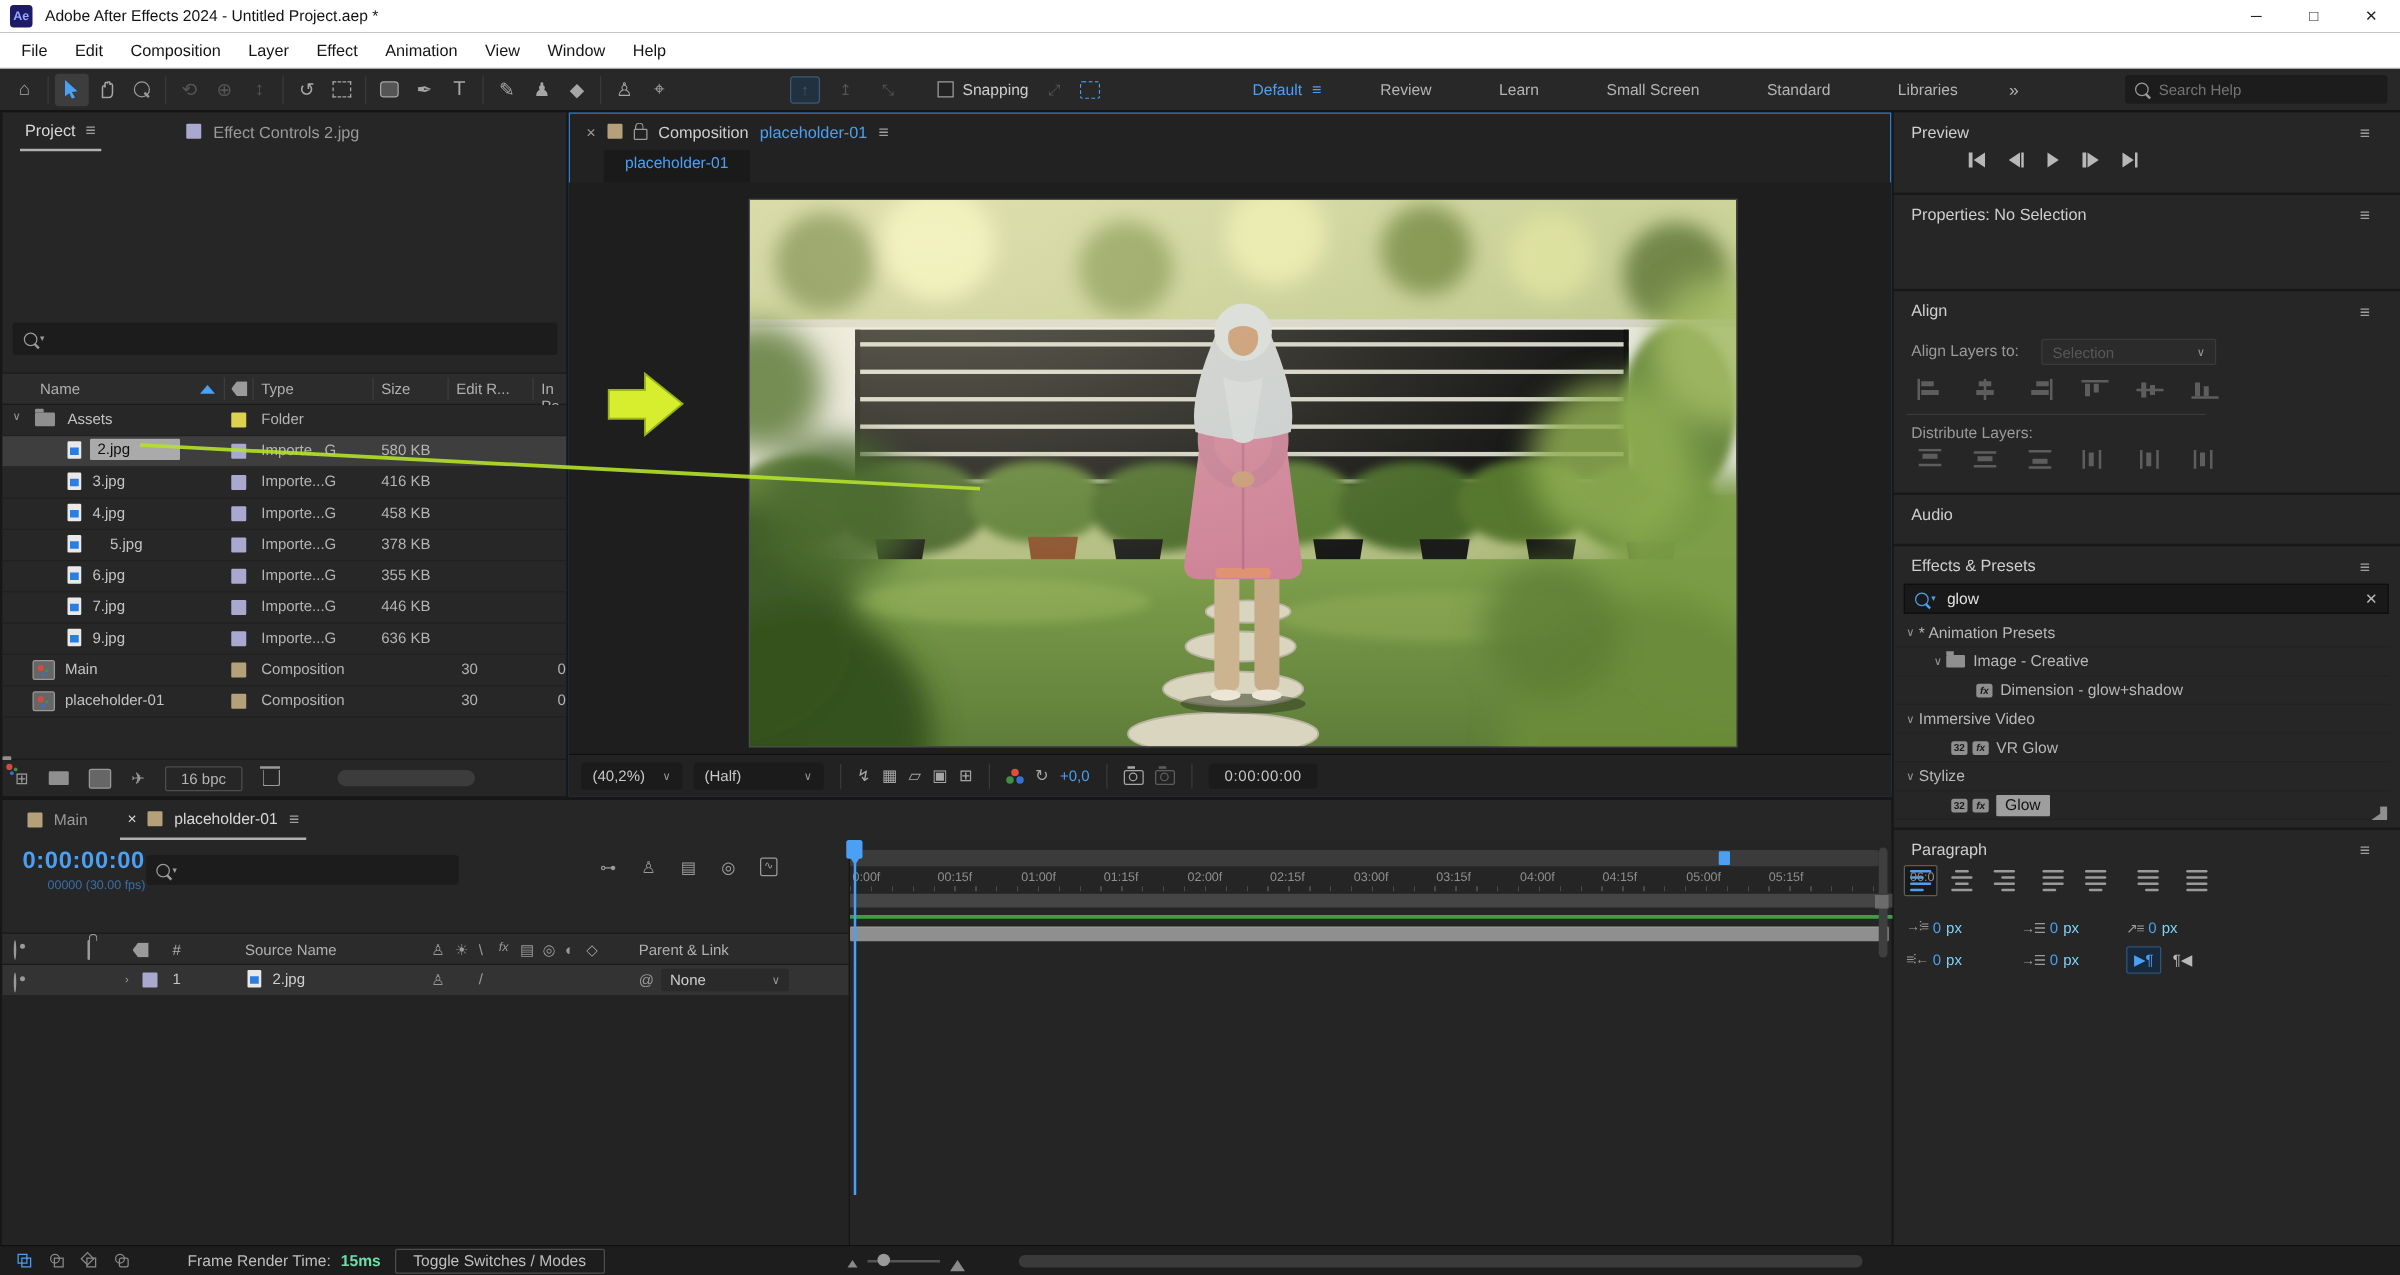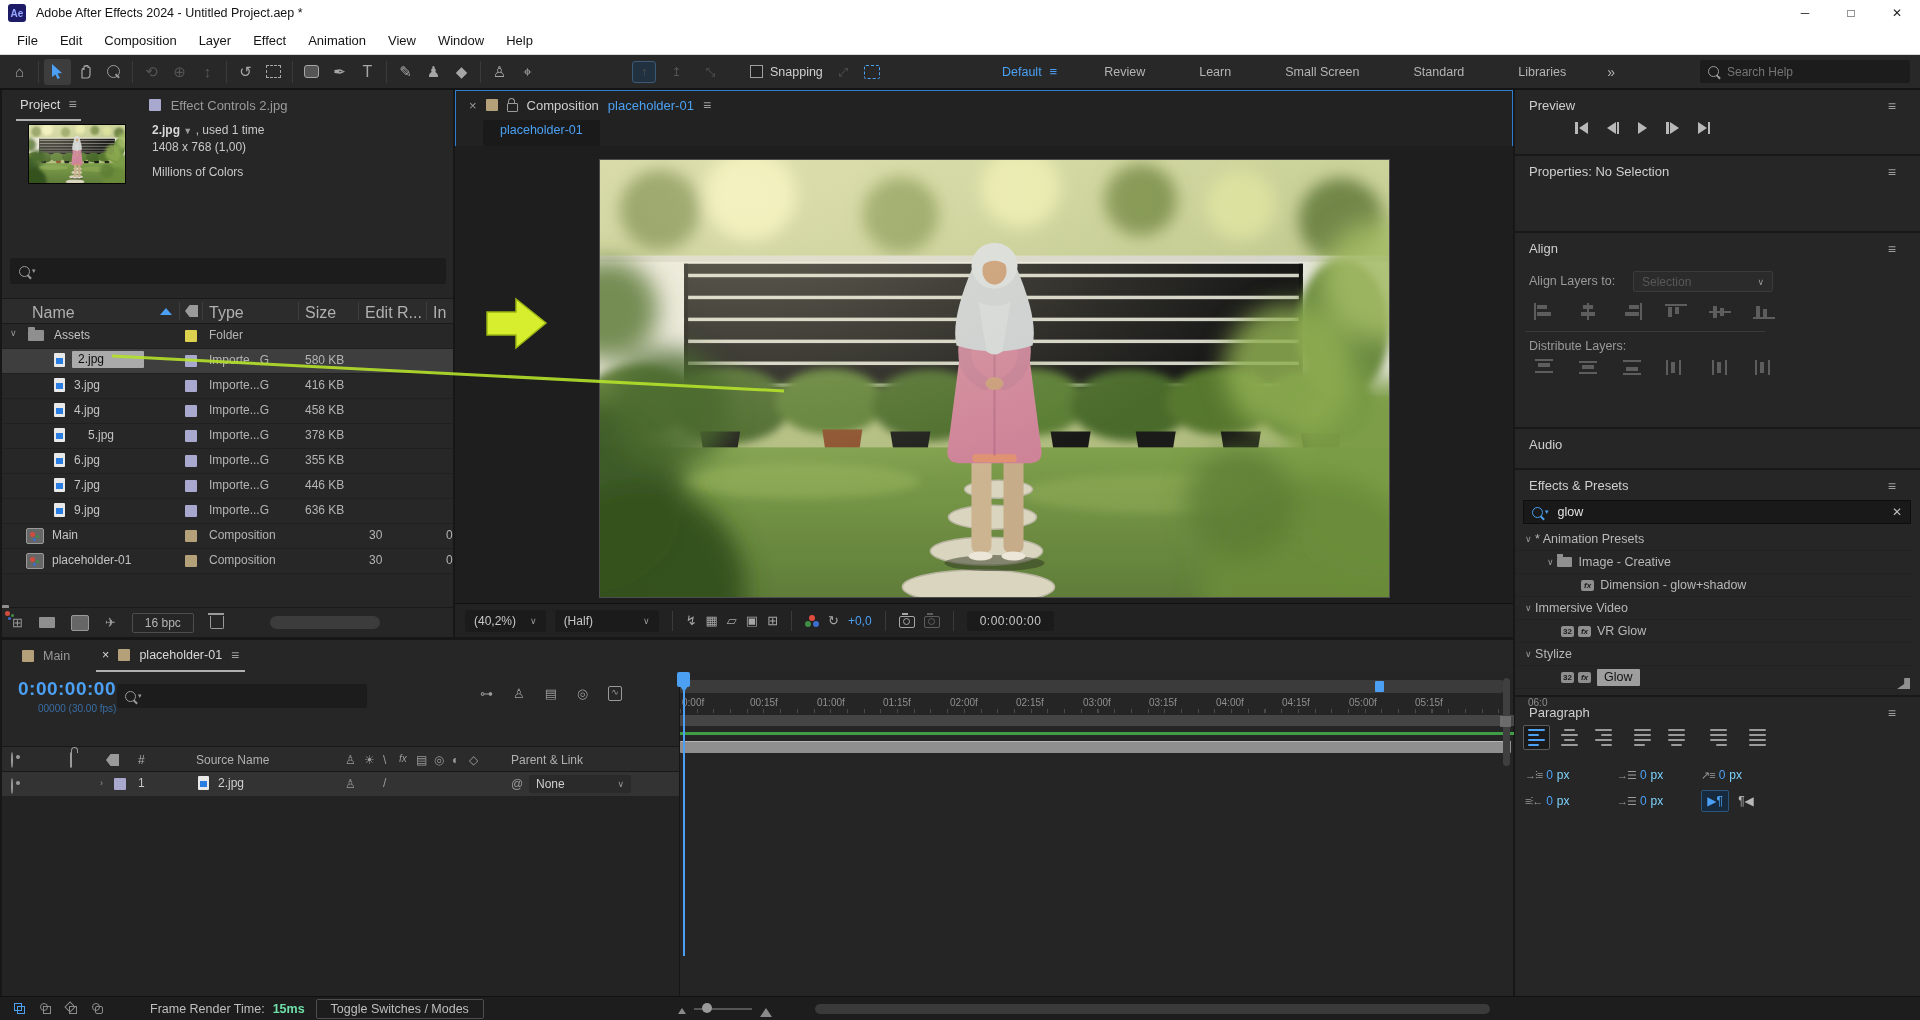--- a/index.html
+++ b/index.html
@@ -59,21 +59,21 @@
   .p-info{position:relative;height:78px}
   .thumb{position:absolute;left:26px;top:4px;width:96px;height:58px;border:1px solid #060606}
   .p-meta{position:absolute;left:150px;top:2px;line-height:16px}
   .meta-name{color:#d8d8d8;font-weight:bold}
   .meta-dim{color:#c9c9c9}
   .meta-colors{color:#c9c9c9;margin-top:9px}
   .p-search{position:absolute;left:8px;top:168px;width:436px;height:26px;background:#1c1c1c;border-radius:3px;
             display:flex;align-items:center;padding-left:9px;box-sizing:border-box}
   .p-table{position:absolute;left:0;top:208px;right:0}
   .p-head{height:26px;background:#2c2c2c;border-top:1px solid #1a1a1a;border-bottom:1px solid #1a1a1a;position:relative;box-sizing:border-box}
-  .ph{position:absolute;top:5px;color:#b0b0b0;font-size:16px}
+  .ph{position:absolute;top:5px;color:#b0b0b0;font-size:12px}
   .col-line{position:absolute;top:3px;width:1px;height:18px;background:#3d3d3d}
   .sort-up{position:absolute;left:158px;top:9px;width:0;height:0;border-left:6px solid transparent;
            border-right:6px solid transparent;border-bottom:7px solid #4ba0f4}
   .tag-ic{position:absolute;left:183px;top:6px;width:13px;height:12px;background:#9a9a9a;
           clip-path:polygon(0 50%,35% 0,100% 0,100% 100%,35% 100%)}
   .p-row{height:24px;position:relative;border-bottom:1px solid #202020;background:#272727}
   .p-row.sel{background:#3e3e3e}
   .rname{position:absolute;top:4px;color:#c4c4c4}
   .sel-chip{background:#aaaaaa;color:#0d0d0d;padding:1px 40px 2px 6px;border-radius:1px;top:2px}
   .rtype{position:absolute;left:207px;top:4px;color:#b4b4b4}
@@ -436,36 +436,20 @@
 <div id="project">
   <div class="p-tabs">
     <div class="tab-active-wrap">
       <span class="tab-label">Project</span>
       <span class="hamb">≡</span>
     </div>
     <span style="width:48px"></span>
     <span class="swatch sw-l"></span>
     <span class="tab-inactive">Effect Controls 2.jpg</span>
   </div>
-  <div class="p-info">
-    <div class="thumb">
-      <svg width="96" height="58" viewBox="0 0 788 438" preserveAspectRatio="none">
-          <use href="#garden"></use>
-        </svg>
-    </div>
-    <div class="p-meta">
-      <div>
-        <span class="meta-name">2.jpg</span>
-        <span class="chev">▼</span>
-        <span class="meta-dim">, used 1 time</span>
-      </div>
-      <div class="meta-dim">1408 x 768 (1,00)</div>
-      <div class="meta-colors">Millions of Colors</div>
-    </div>
-  </div>
   <div class="p-search">
     <span class="mag"></span>
       <span class="mag-caret">▾</span>
   </div>
   <div class="p-table">
     <div class="p-head">
       <span class="ph" style="left:30px">Name</span>
       <span class="sort-up"></span>
       <span class="tag-ic"></span>
       <span class="ph" style="left:207px">Type</span>
@@ -635,21 +619,21 @@
       <span class="tbtn">
           <span class="tri-r"></span>
           <span class="tbar"></span>
         </span>
     </div>
   </div>
   <div class="r-sec" style="height:77px">
     <span class="r-title">Properties: No Selection</span>
     <span class="r-menu hamb">≡</span>
   </div>
-  <div class="r-sec" style="height:196px">
+  <div class="r-sec" style="height:163px">
     <span class="r-title">Align</span>
     <span class="r-menu hamb">≡</span>
     <span class="al-label" style="top:41px">Align Layers to:</span>
     <span class="al-select">
       <span>Selection</span>
         <span class="chev">∨</span>
     </span>
     <div class="icon-row" style="left:18px;top:70px">
       <svg width="22" height="17">
           <rect x="1" y="0" width="2" height="17" fill="#8a8a8a"></rect>

